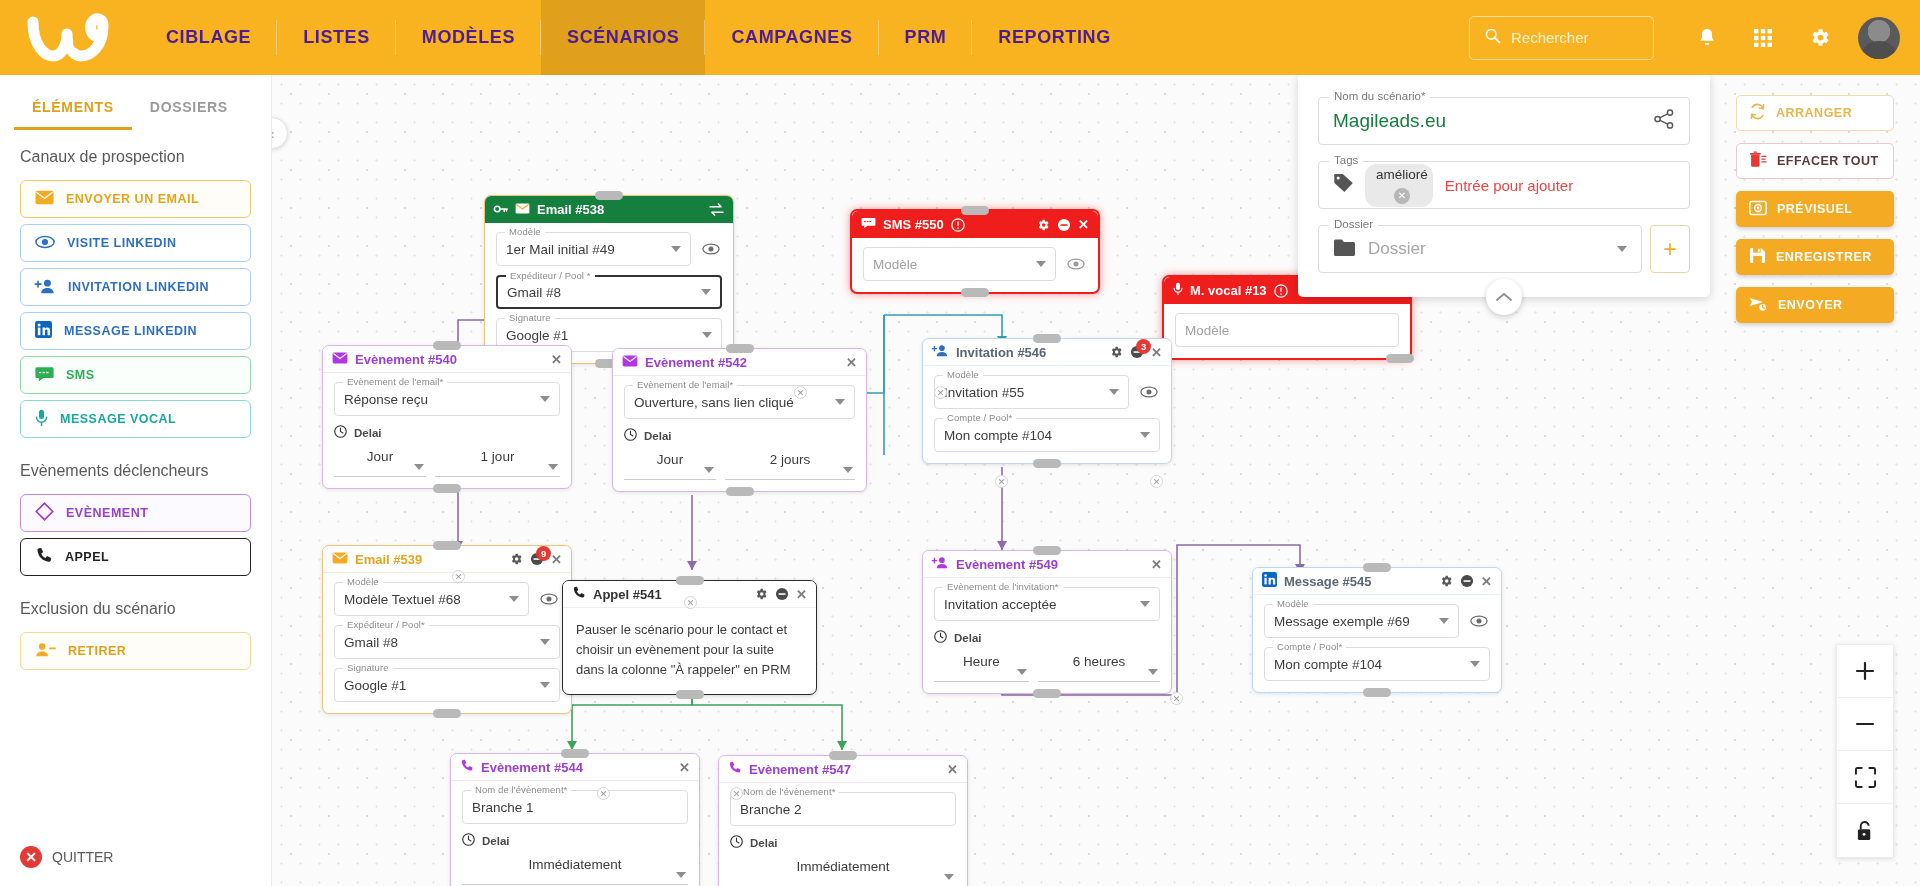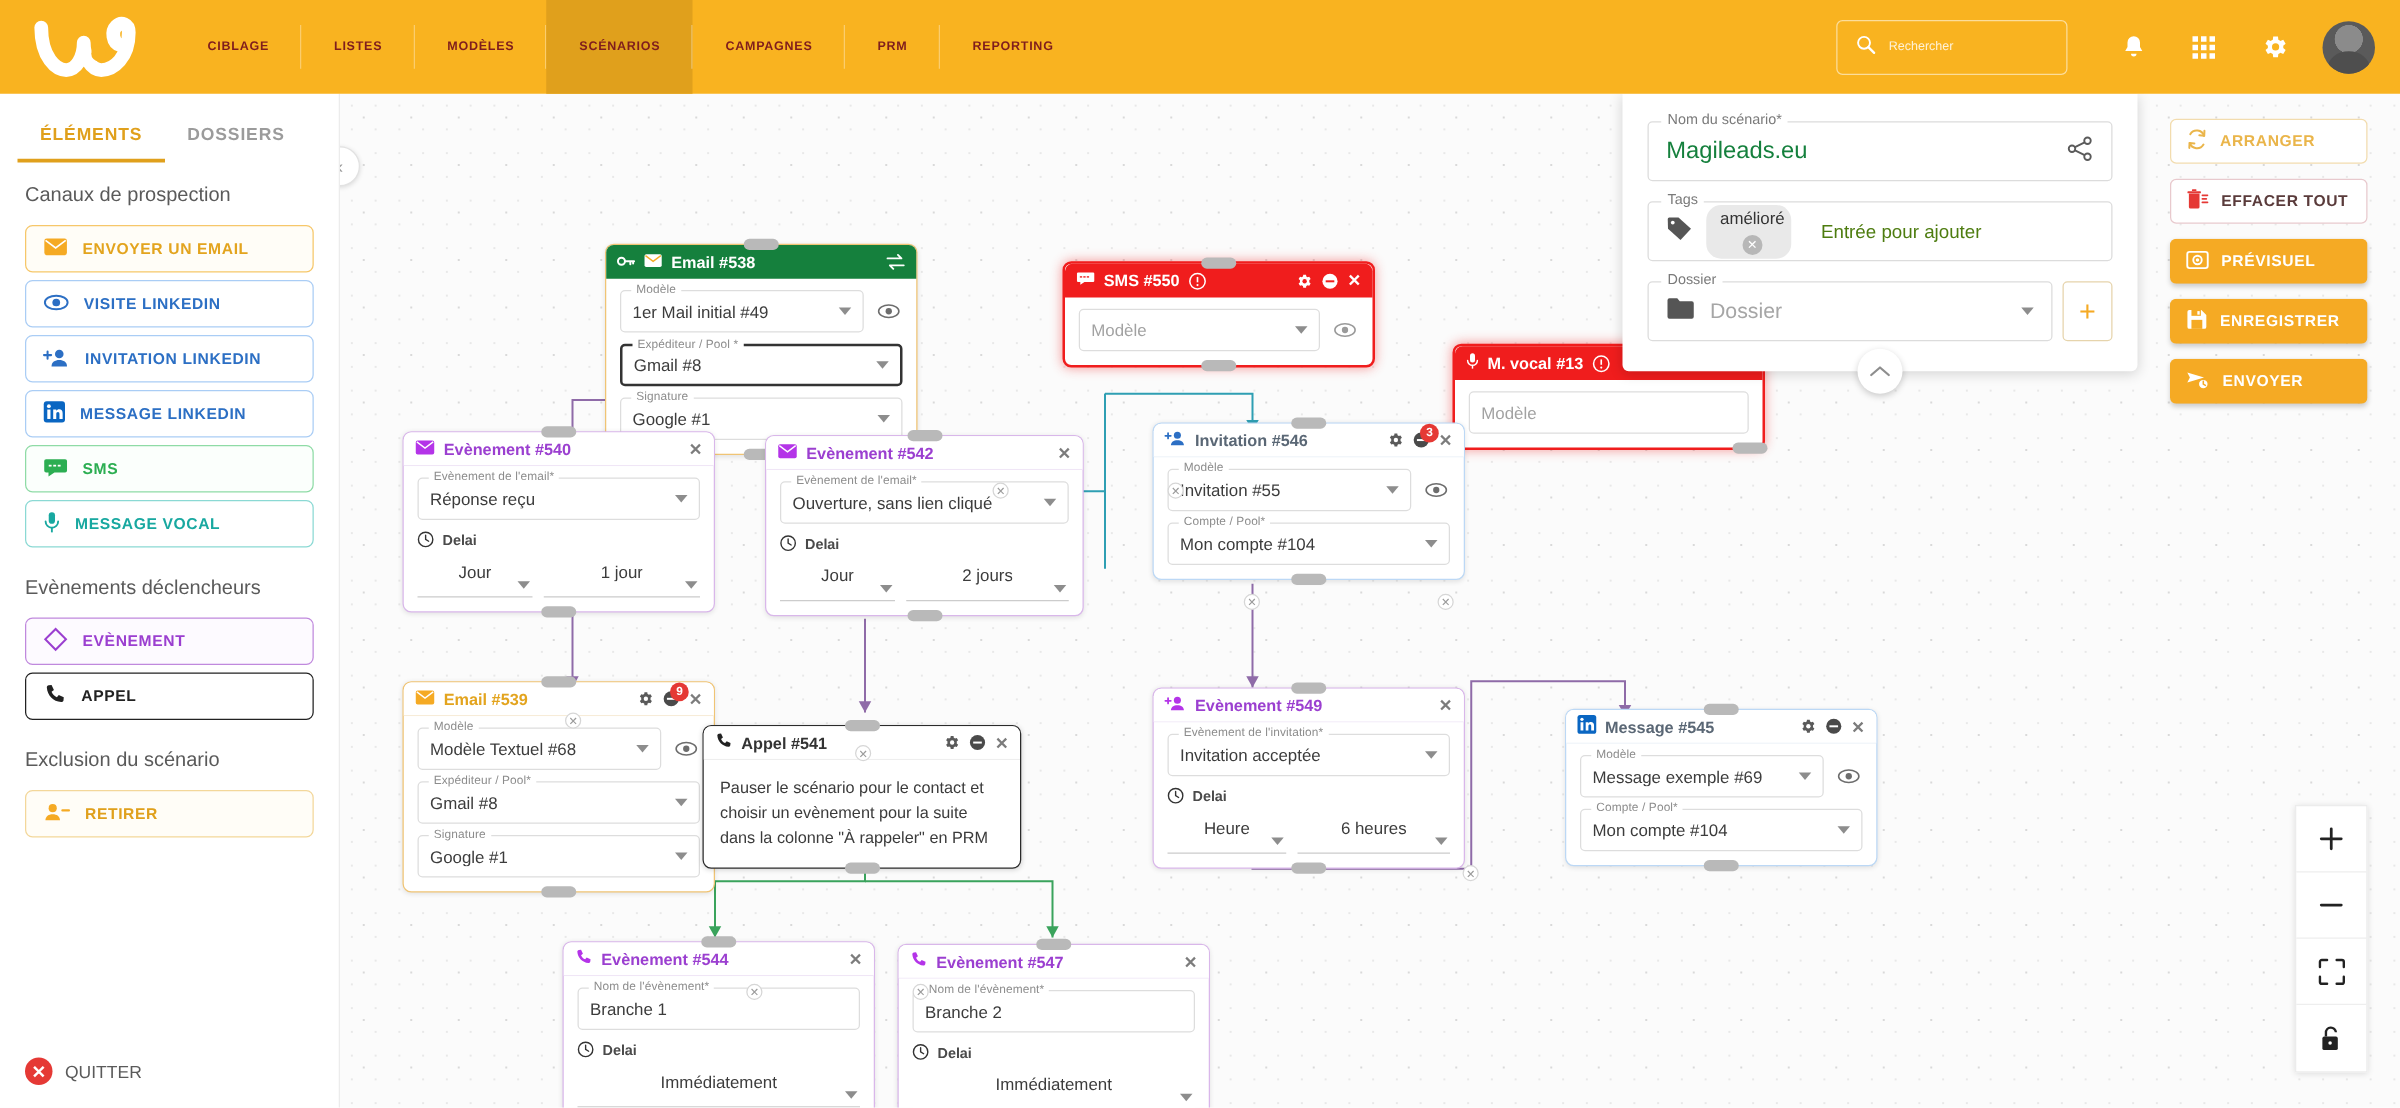--- a/index.html
+++ b/index.html
@@ -14,38 +14,38 @@
   
   .topbar{
     position:absolute; left:0; top:0; width:1920px; height:75px;
     background:#f9b320; display:flex; align-items:center; z-index:60;
   }
   .logo{ width:140px; display:flex; align-items:center; justify-content:center; }
   .logo svg{ display:block; }
   .navtabs{ display:flex; height:75px; align-items:stretch; }
   .navtab{
     display:flex; align-items:center; padding:0 26px;
-    font-size:10px; font-weight:bold; letter-spacing:.6px; color:#7f1d1d;
+    font-size:18px; font-weight:bold; letter-spacing:.6px; color:#4c1d95;
     position:relative; cursor:pointer; white-space:nowrap;
   }
   .navtab::after{
     content:""; position:absolute; right:0; top:20px; bottom:20px; width:1px;
     background:rgba(255,255,255,.35);
   }
   .navtab:last-child::after{ display:none; }
   .navtab.active{ background:#e0a01c; }
   .topright{ margin-left:auto; display:flex; align-items:center; padding-right:20px; gap:6px;}
   .searchbox{
     width:185px; height:44px; border:1px solid rgba(255,255,255,.55);
     border-radius:5px; display:flex; align-items:center; padding:0 14px; gap:10px;
     margin-right:22px;
   }
   .searchbox input{
     background:transparent; border:none; outline:none; color:#404040;
-    font-size:10px; font-family:inherit; width:130px;
+    font-size:15px; font-family:inherit; width:130px;
   }
   .searchbox input::placeholder{ color:rgba(255,255,255,.82); }
   .ticon{ width:50px; height:50px; display:flex; align-items:center; justify-content:center; cursor:pointer;}
   .avatar{
     width:42px; height:42px; border-radius:50%; margin-left:8px;
     background:radial-gradient(circle at 50% 34%, #8b8b8b 0 32%, #5a5a5a 33% 100%);
     overflow:hidden; position:relative; cursor:pointer;
   }
   .avatar::after{
     content:""; position:absolute; left:50%; top:58%; transform:translateX(-50%);
@@ -176,21 +176,21 @@
   .pfld .vv{ font-size:19px; color:#15803d;}
   .pfld .vv.ph{ color:#a6a6a6; font-size:17px;}
   .tagpill{
     display:inline-flex; align-items:center; gap:6px; background:#e9e9e9; border-radius:12px;
     padding:3px 5px 3px 11px; font-size:13.5px; color:#333;flex-direction:column;
   }
   .tagpill .x{
     width:16px;height:16px;border-radius:50%;background:#b7b7b7;color:#fff;font-size:10px;
     display:flex;align-items:center;justify-content:center;cursor:pointer;
   }
-  .tagph{ font-size:15px; color:#4d7c0f; margin-left:24px;text-align:center;}
+  .tagph{ font-size:15px; color:#ef4444; margin-left:12px;text-align:center;}
   .plusbtn{
     width:40px;height:48px;border:1px solid #e6d4ac;border-radius:4px;background:#fff;
     color:#f5aa24; font-size:23px; display:flex; align-items:center; justify-content:center;
     cursor:pointer; margin-left:8px; flex:0 0 40px;
   }
   .collapse-pan{
     position:absolute; left:50%; transform:translateX(-50%); bottom:-18px;
     width:36px;height:36px;border-radius:50%;background:#fff;
     box-shadow:0 2px 6px rgba(0,0,0,.2); display:flex;align-items:center;justify-content:center;
     color:#8e8e8e;font-size:14px;cursor:pointer;

